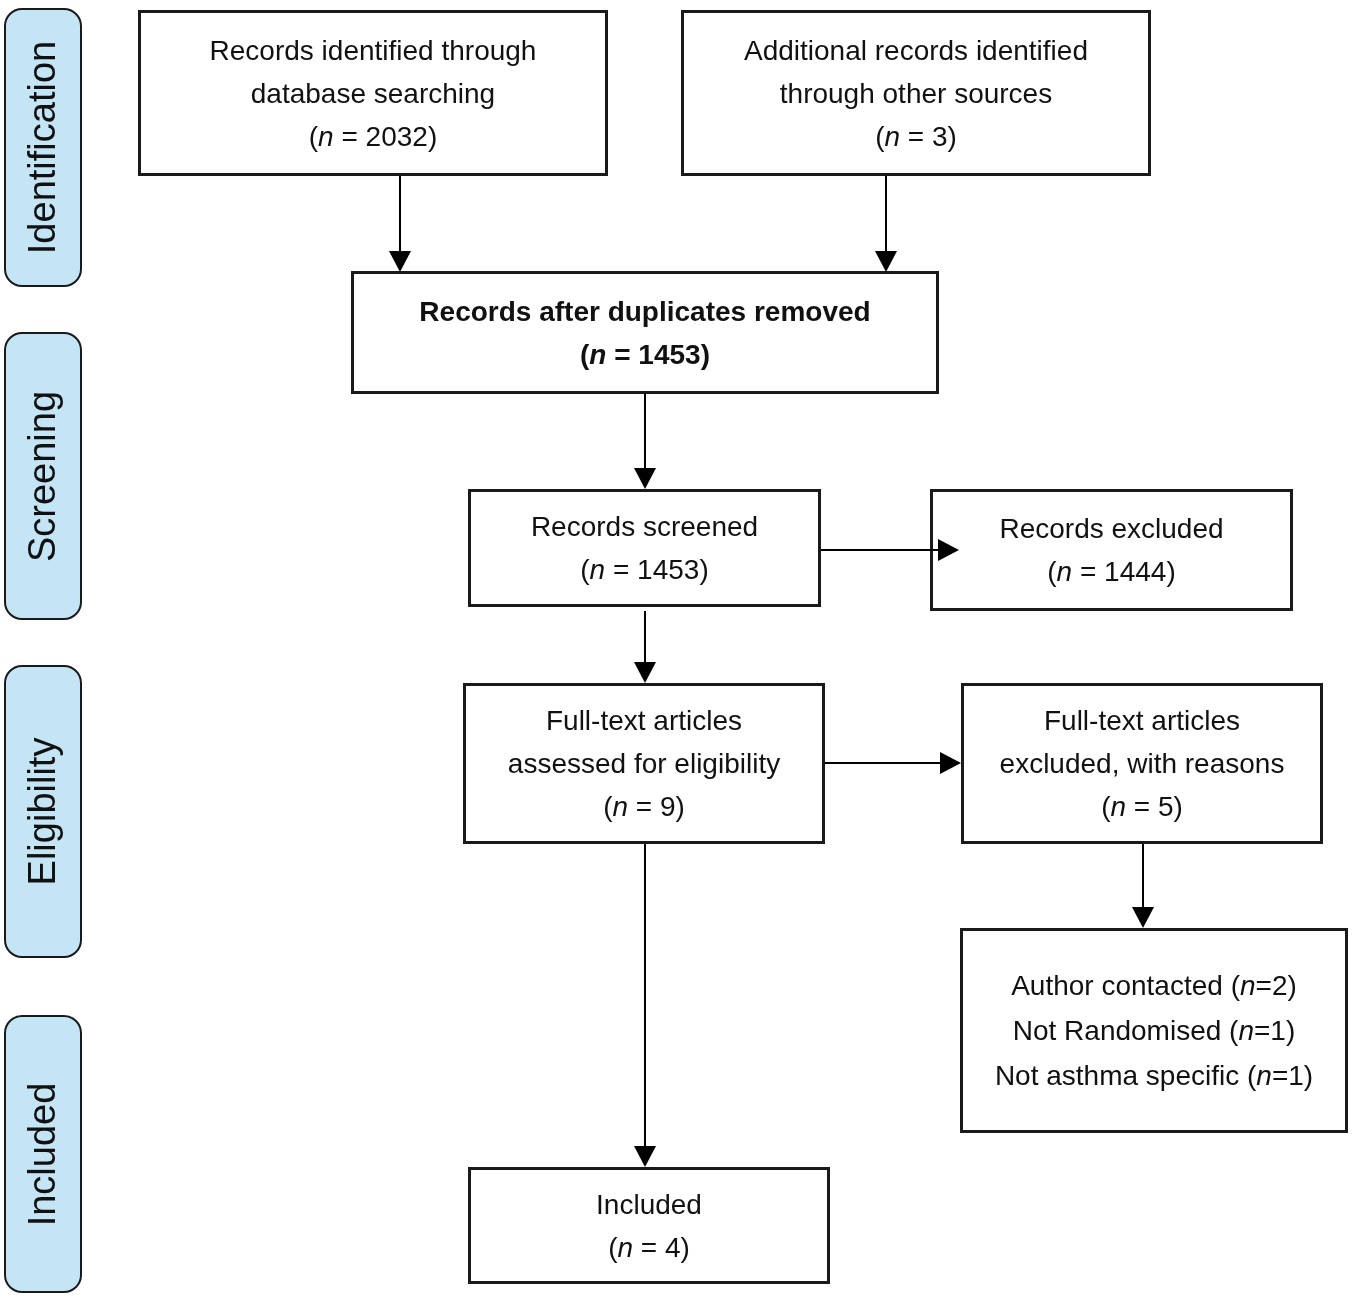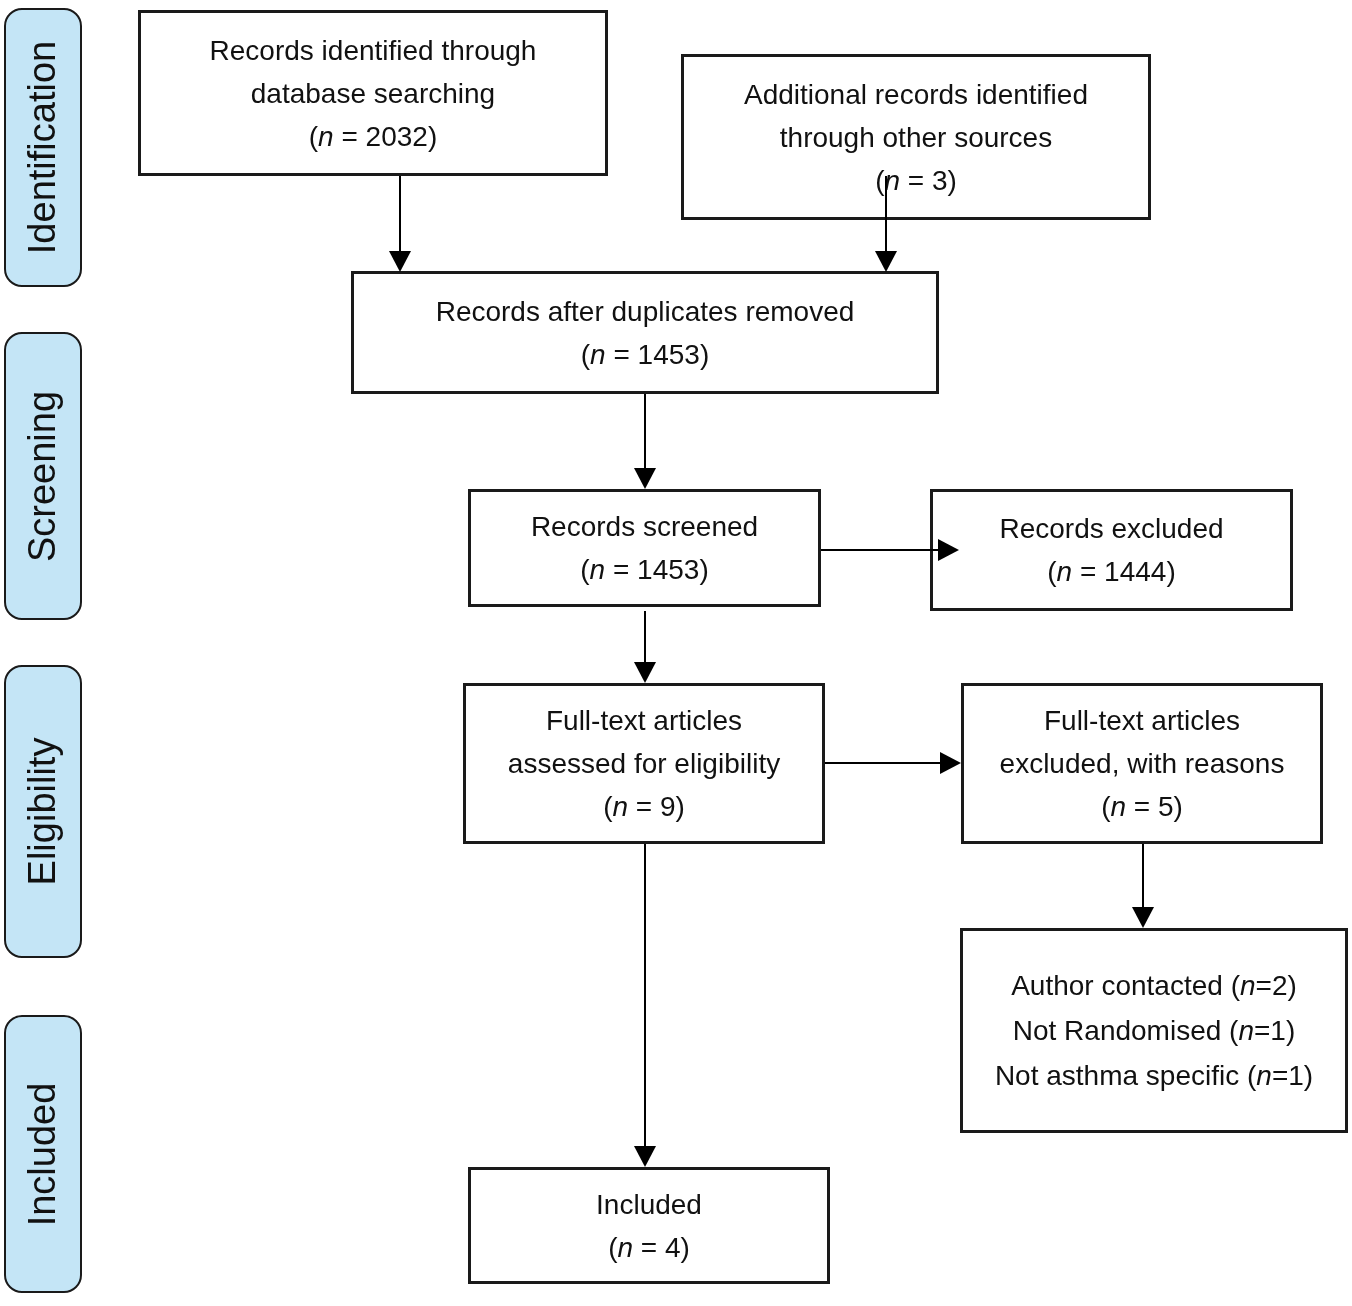--- a/index.html
+++ b/index.html
@@ -79,27 +79,27 @@
   <div class="stage" style="top:1015px;height:278px;">
     <span class="stage-text">Included</span>
   </div>
 
   <div class="fbox" style="left:138px;top:10px;width:470px;height:166px;">
     <div>Records identified through</div>
     <div>database searching</div>
     <div><span>(</span><i>n</i><span> = 2032)</span></div>
   </div>
 
-  <div class="fbox" style="left:681px;top:10px;width:470px;height:166px;margin-top:44px;">
+  <div class="fbox" style="left:681px;top:10px;width:470px;height:166px;">
     <div>Additional records identified</div>
     <div>through other sources</div>
     <div><span>(</span><i>n</i><span> = 3)</span></div>
   </div>
 
-  <div class="fbox" style="left:351px;top:271px;width:588px;height:123px;">
+  <div class="fbox" style="left:351px;top:271px;width:588px;height:123px;font-weight:bold;">
     <div>Records after duplicates removed</div>
     <div><span>(</span><i>n</i><span> = 1453)</span></div>
   </div>
 
   <div class="fbox" style="left:468px;top:489px;width:353px;height:118px;">
     <div>Records screened</div>
     <div><span>(</span><i>n</i><span> = 1453)</span></div>
   </div>
 
   <div class="fbox" style="left:930px;top:489px;width:363px;height:122px;">

